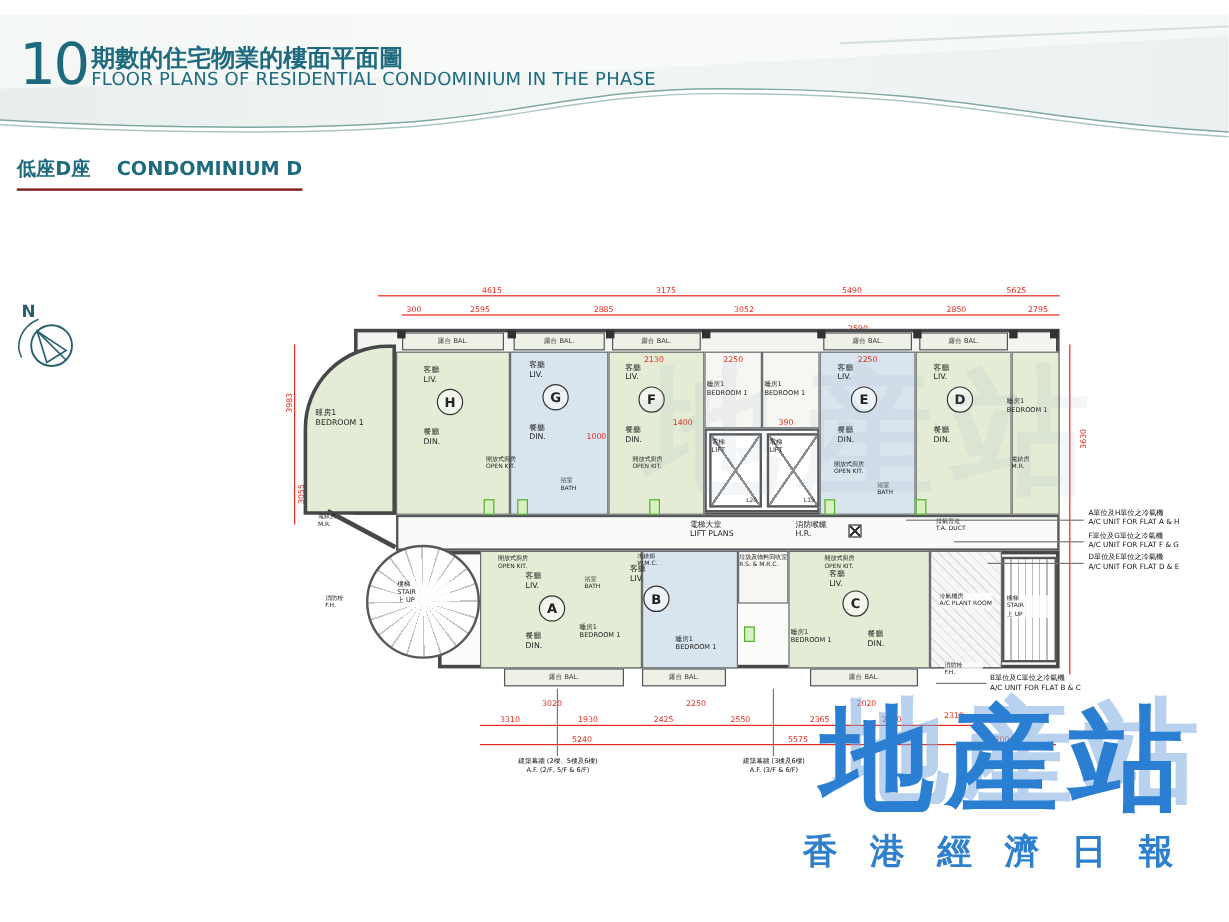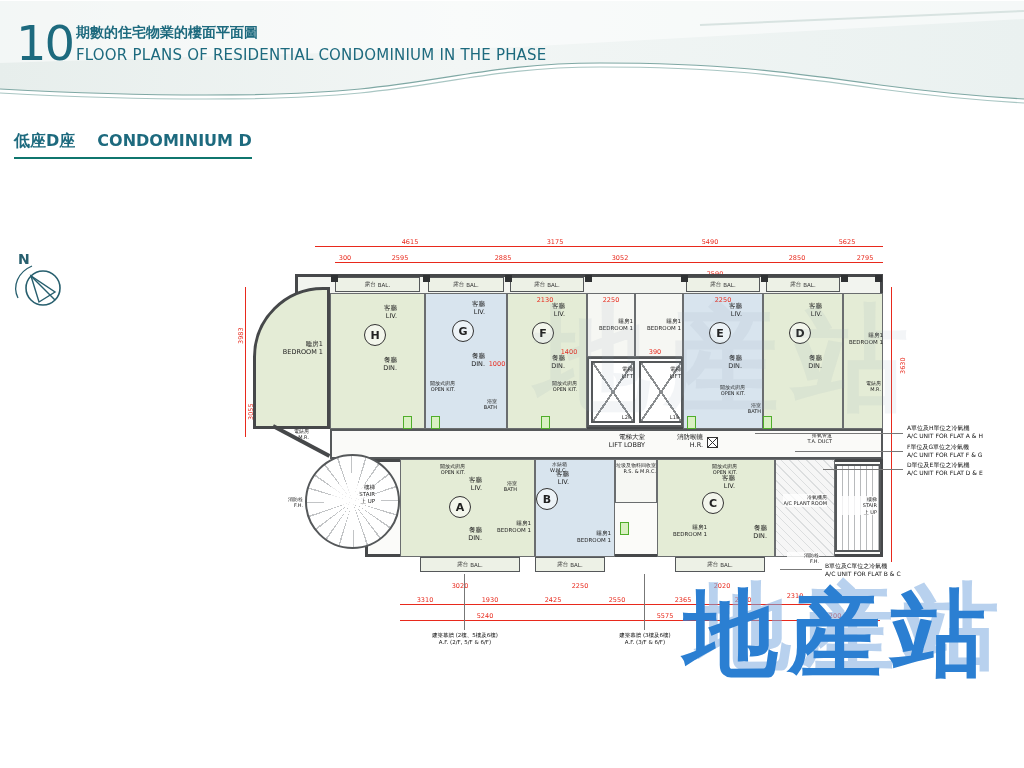--- a/index.html
+++ b/index.html
@@ -1,29 +1,29 @@
 <!DOCTYPE html>
 <html><head>
 <meta charset="utf-8">
 <style>
   html,body{margin:0;padding:0;}
   body{width:1024px;height:768px;position:relative;background:#ffffff;
        font-family:"DejaVu Sans","Liberation Sans",sans-serif;overflow:hidden;}
 
   
-  .hdr{position:absolute;left:0;top:1px;width:860px;height:112px;}
+  .hdr{position:absolute;left:0;top:12px;width:860px;height:112px;}
   .hdr svg{position:absolute;left:0;top:0;}
   .hdr-num{position:absolute;left:16px;top:18px;font-size:48px;color:#1d6a7e;
            letter-spacing:-2px;line-height:1;}
-  .hdr-zh{position:absolute;left:76px;top:23px;font-size:14px;font-weight:bold;color:#1d6a7e;}
+  .hdr-zh{position:absolute;left:76px;top:23px;font-size:20px;font-weight:bold;color:#1d6a7e;}
   .hdr-en{position:absolute;left:76px;top:45px;font-size:15px;color:#1d6a7e;letter-spacing:.2px;}
 
   
   .sect{position:absolute;left:14px;top:131px;}
-  .sect-title{display:inline-block;border-bottom:2px solid #0f766e;padding-bottom:5px;
+  .sect-title{display:inline-block;border-bottom:2px solid #7f1d1d;padding-bottom:5px;
               font-size:16px;font-weight:bold;color:#1d6a7e;}
   .sect-title .gap{display:inline-block;width:22px;}
   .floors{font-size:13px;color:#4d4d4d;margin-top:6px;line-height:1.55;}
 
   
   .compass{position:absolute;left:10px;top:246px;}
 
   
   .plan{position:absolute;left:235px;top:232px;width:789px;height:452px;}
   .plan *{box-sizing:border-box;}
@@ -32,21 +32,21 @@
   .room{position:absolute;border:1px solid #6a6d6f;}
   .g{background:#e4ecd6;} .b{background:#d8e4ee;} .w{background:#f6f7f3;}
   .wall{position:absolute;background:#46484a;}
   .balc{position:absolute;height:15px;border:1.5px solid #55585a;background:#edf1e6;
         display:flex;align-items:center;justify-content:center;gap:2px;font-size:5.5px;color:#333;}
   .col{position:absolute;width:7px;height:7px;background:#2f3133;}
   .gbox{position:absolute;width:9px;height:13px;border:1.5px solid #4fae2a;background:#d9f0c2;}
   .ucircle{position:absolute;width:22px;height:22px;border:1.5px solid #333;border-radius:50%;
            display:flex;align-items:center;justify-content:center;font-size:11px;font-weight:bold;
            color:#222;background:rgba(255,255,255,.55);}
-  .lbl{position:absolute;font-size:6.5px;line-height:1.25;text-align:right;color:#222;}
+  .lbl{position:absolute;font-size:6.5px;line-height:1.25;text-align:left;color:#222;}
   .lbl span{display:block;}
   .lbl.s5{font-size:5px;} .lbl.s55{font-size:5.5px;}
   .note{position:absolute;font-size:6px;line-height:1.3;color:#111;text-align:left;white-space:nowrap;}
   .note span{display:block;}
   .note.center{text-align:center;white-space:normal;}
   .dline{position:absolute;background:#e8291c;}
   .ldr{position:absolute;background:#777;}
   .dim{position:absolute;font-size:6.5px;color:#e8291c;white-space:nowrap;transform:translateX(-50%);}
   .vdim{position:absolute;font-size:6.5px;color:#e8291c;white-space:nowrap;
         transform:rotate(-90deg);transform-origin:left top;}
@@ -194,21 +194,21 @@
     <div class="lbl s55">
         <span>電梯</span>
         <span>LIFT</span>
       </div>
     <span class="liftnum">L19</span>
   </div>
 
   <div class="abs" style="left:95px;top:197px;width:553px;height:30px;border:2px solid #55585a;background:#fafaf8"></div>
   <div class="lbl" style="left:340px;top:201px;width:70px">
     <span>電梯大堂</span>
-      <span>LIFT LOBBY</span>
+      <span>LIFT PLANS</span>
     </div>
   <div class="lbl" style="left:428px;top:201px;width:40px">
     <span>消防喉轆</span>
       <span>H.R.</span>
     </div>
   <div class="xbox" style="left:472px;top:205px"></div>
   <div class="lbl s5" style="left:545px;top:200px;width:52px">
     <span>排氣管道</span>
       <span>T.A. DUCT</span>
     </div>
@@ -481,13 +481,14 @@
       <span>A/C UNIT FOR FLAT D &amp; E</span>
     </div>
   <div class="note" style="left:590px;top:330px">
     <span>B單位及C單位之冷氣機</span>
       <span>A/C UNIT FOR FLAT B &amp; C</span>
     </div>
 </div>
 
 <div class="logo">
   <div class="logo-main">地産站</div>
+  <div class="logo-sub">香港經濟日報</div>
 </div>
 
 </body></html>

